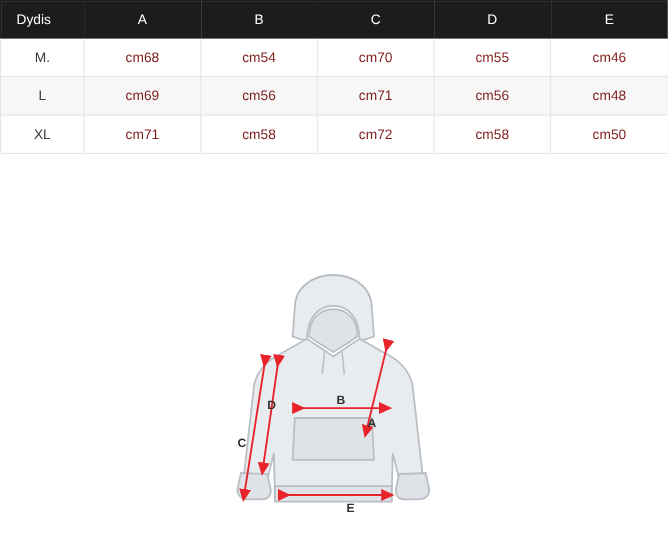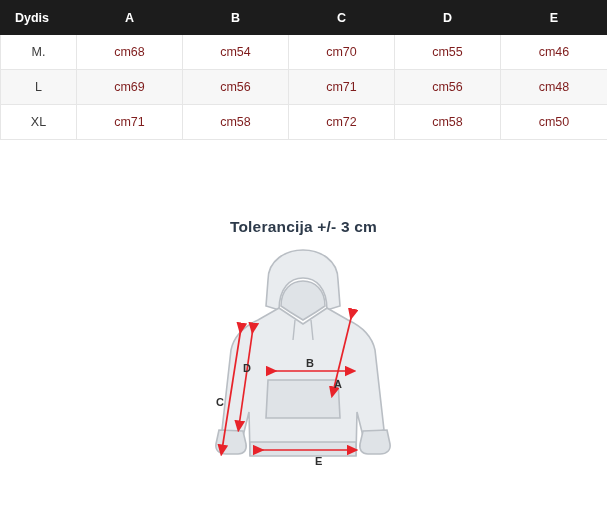--- a/index.html
+++ b/index.html
@@ -35,21 +35,21 @@
     font-size: 12.5px;
     font-weight: normal;
     text-align: center;
     vertical-align: middle;
     color: #7f1d1d;
     padding: 0;
   }
   table.size-table thead th {
     background: #1c1c1c;
     color: #ffffff;
-    font-weight: bold;
+    font-weight: normal;
     font-size: 12.5px;
     border: 1px solid #1c1c1c;
     height: 33px;
   }
   table.size-table thead th.first-col {
     text-align: left;
     padding-left: 14px;
   }
   table.size-table tbody tr.odd td {
     background: #ffffff;
@@ -139,21 +139,20 @@
         <td>cm58</td>
         <td>cm72</td>
         <td>cm58</td>
         <td>cm50</td>
       </tr>
     </tbody>
   </table>
 
   <div class="diagram-wrap">
 
-    <div class="tolerance">Tolerancija +/- 3 cm</div>
 
     <svg class="hoodie-svg" viewBox="0 0 607 230">
       <defs>
         <marker id="arrowRed" markerWidth="7" markerHeight="7" refX="3.2" refY="3.2" orient="auto">
           <path d="M0,0 L7,3.2 L0,6.4 z" fill="#e8232a"></path>
         </marker>
       </defs>
 
       <g fill="#e9ecef" stroke="#b9bec4" stroke-width="1.6">
 

